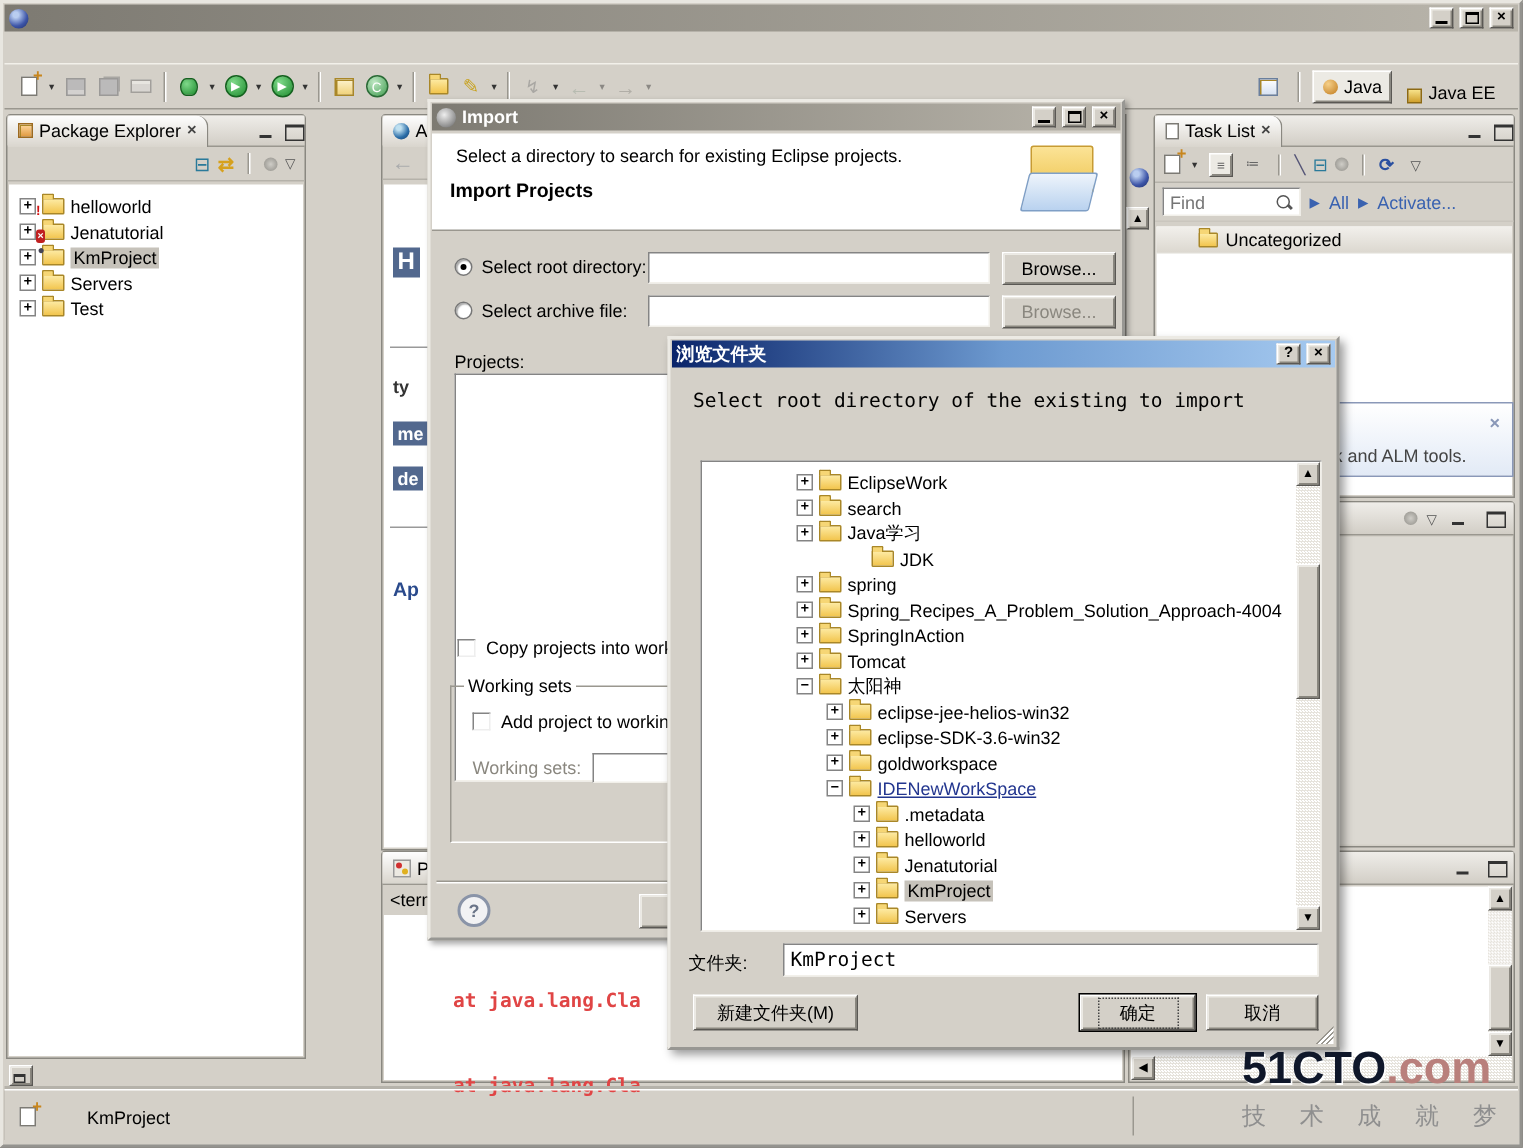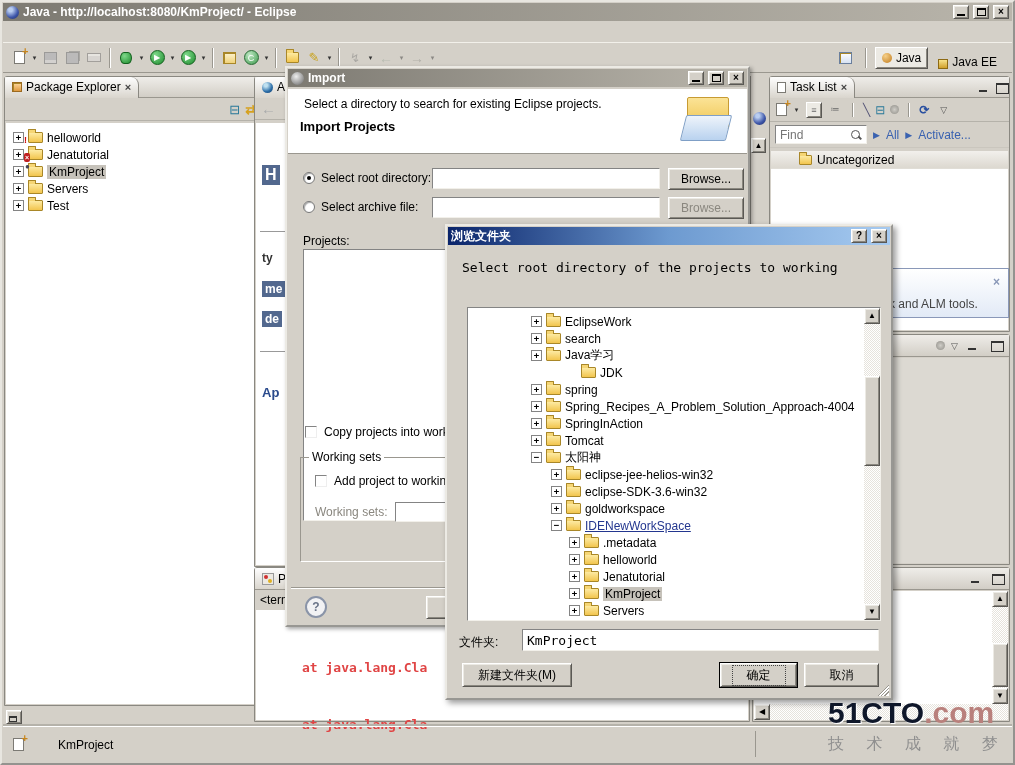--- a/index.html
+++ b/index.html
@@ -87,21 +87,20 @@
   .magicon::before { content:""; position:absolute; left:1px; top:1px; width:7px; height:7px; border:1.5px solid #555; border-radius:50%; }
   .magicon::after  { content:""; position:absolute; left:8px; top:8px; width:4px; height:1.5px; background:#555; transform:rotate(45deg); }
 </style>
 </head>
 <body>
 
 <div id="root">
 
   <div class="abs tb tb-inactive" style="left:1px; top:1px; right:1px;">
     <span class="appicon"></span>
-    <span style="font-size:12px;">Java - http://localhost:8080/KmProject/ - Eclipse</span>
     <span style="flex:1"></span>
     <span class="tbtn btn3d"><span class="minbar"></span></span>
     <span class="tbtn btn3d"><span class="winbox"></span></span>
     <span class="tbtn btn3d">×</span>
   </div>
 
 
   <div class="abs flex" style="left:1px; top:40px; right:1px; height:31px; border-top:1px solid #f2f0ea; border-bottom:1px solid #9a978f; padding-left:5px;">
     <span class="ti">
         <span class="pg plus"></span>
@@ -164,21 +163,21 @@
     <span class="flex btn3d" style="height:22px; padding:0 6px; gap:4px; background:#eceae4;">
       <span style="width:10px;height:10px;border-radius:50%;background:radial-gradient(circle at 35% 30%,#f6d089,#c07a1c);"></span>
       <span>Java</span>
     </span>
     <span class="flex" style="height:22px; padding:0 6px; gap:4px;align-items:flex-end;">
       <span style="width:10px;height:10px;background:linear-gradient(#f7e28a,#d0a02c);border:1px solid #8d6a14;"></span>
       <span>Java EE</span>
     </span>
   </div>
 
-  <div class="abs view" style="left:2px; top:74px; width:300px; height:630px;">
+  <div class="abs view" style="left:2px; top:74px; width:200px; height:630px;">
     <div class="flex" style="height:21px; background:linear-gradient(#efede9,#d2cec6); border-bottom:1px solid #9a978f;">
       <span class="vtab" style="font-weight:normal;">
         <span class="grid" style="width:10px;height:10px;background:linear-gradient(#ffd9a0,#e09a40);border-color:#9c6a20;"></span>
         <span>Package Explorer</span>
         <span class="closex">×</span>
       </span>
       <span style="flex:1"></span>
       <span class="mm"><span class="mmbar" style="width:8px;"></span></span>
       <span class="mm winbox" style="border-color:#333;"></span>
     </div>
@@ -420,21 +419,21 @@
     <span class="abs btn3d" style="left:139px; top:528px; width:60px; height:23px;"></span>
   </div>
 
   <div class="abs" style="left:443px; top:222px; width:448px; height:476px; z-index:20; background:#d4d0c8; border:2px outset #eceae4; box-shadow:3px 3px 6px rgba(0,0,0,.4);">
     <div class="tb tb-active" style="margin:1px;">
       <span style="font-size:12px;">浏览文件夹</span>
       <span style="flex:1"></span>
       <span class="tbtn btn3d">?</span>
       <span class="tbtn btn3d">×</span>
     </div>
-    <div class="abs mono" style="left:15px; top:34px; font-size:13px;">Select root directory of the projects to working</div>
+    <div class="abs mono" style="left:15px; top:34px; font-size:13px;">Select root directory of the existing to import</div>
 
     <div class="abs sunk" style="left:20px; top:81px; width:414px; height:314px; overflow:hidden;">
       <div style="padding-top:5px;">
         <div class="trow" style="padding-left:63px;">
             <span class="exp">+</span>
             <span class="fold"></span>
             <span>EclipseWork</span>
           </div>
         <div class="trow" style="padding-left:63px;">
             <span class="exp">+</span>

